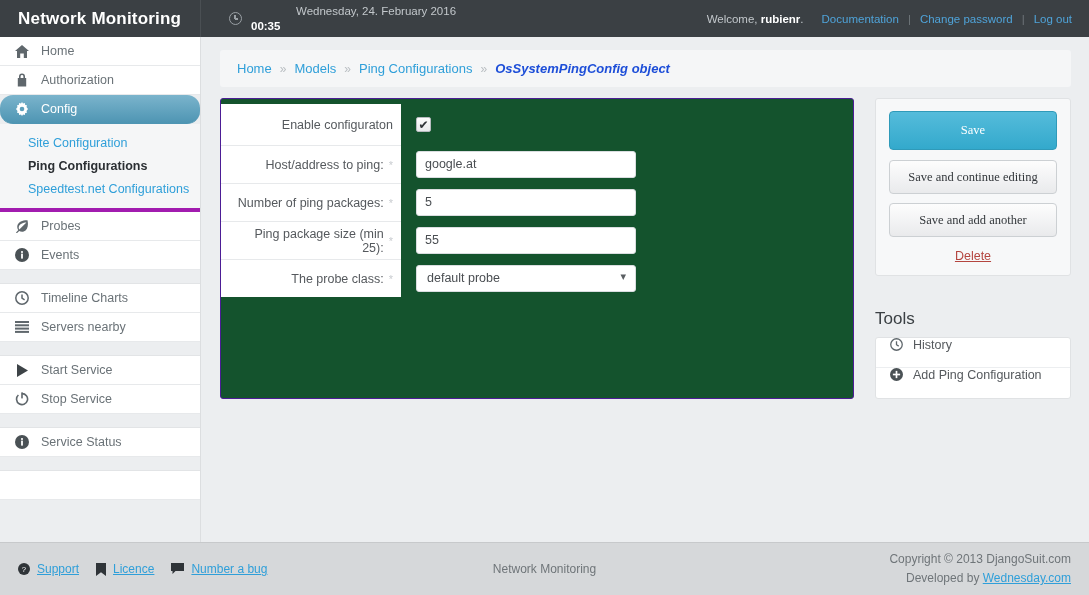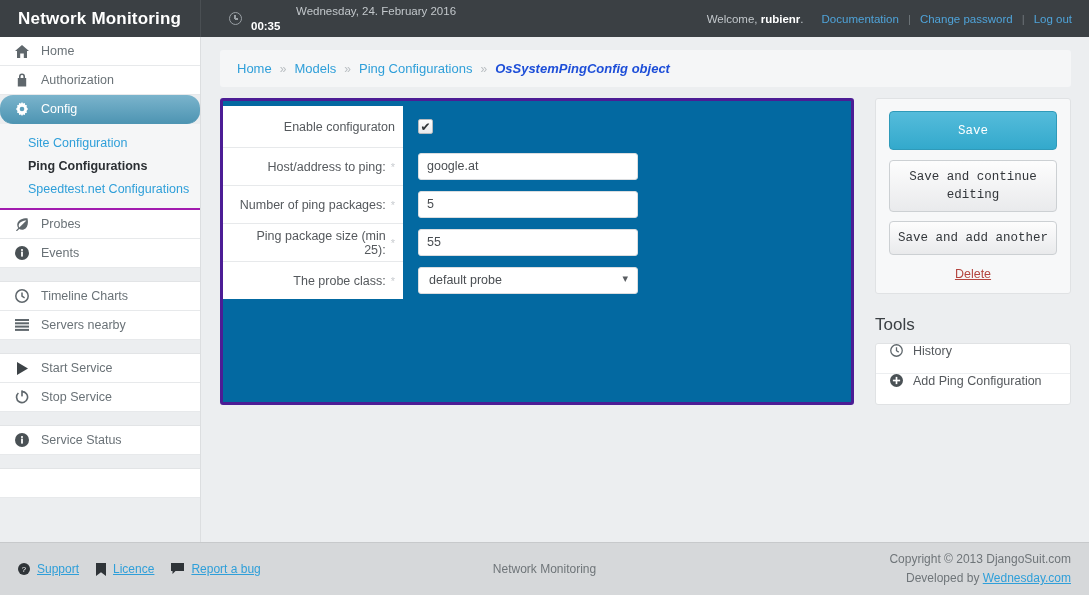--- a/index.html
+++ b/index.html
@@ -83,21 +83,21 @@
   .nav-item.active::after {
     content: ""; position: absolute; right: -14px; top: 0;
     width: 0; height: 0;
     border-top: 14.5px solid transparent;
     border-bottom: 14.5px solid transparent;
     border-left: 14px solid #5d9fbb;
   }
   .nav-gap { height: 14px; background: #eceef0; border-bottom: 1px solid #e2e4e6; }
   .subnav {
     background: #f5f6f7;
-    border-bottom: 2px solid #a21caf;
+    border-bottom: 4px solid #a21caf;
     padding: 7px 0 8px 0;
   }
   .subnav-item {
     height: 23px; display: flex; align-items: center;
     padding-left: 28px; font-size: 12.5px;
     color: #2f9fd9; cursor: pointer;
   }
   .subnav-item.current { color: #2b2f33; font-weight: bold; }
   .nav-blank { height: 29px; background: #ffffff; border-bottom: 1px solid #e7e9eb; }
 
@@ -117,22 +117,22 @@
   }
   #breadcrumb a { color: #2f9fd9; text-decoration: none; }
   .crumb-sep { color: #b9bec2; padding: 0 8px; font-size: 12px; }
   .crumb-current { color: #1d4ed8; font-weight: bold; font-style: italic; }
 
   #cols { display: flex; margin: 11px 18px 0 18px; gap: 21px; }
 
   
   #formpanel {
     width: 649px;
-    background: #0369a1;
-    border: 3px solid #4c1d95;
+    background: #14532d;
+    border: 1px solid #4c1d95;
     border-radius: 3px;
     padding: 5px 0 7px 0;
   }
   .frow {
     display: flex; align-items: flex-start;
     min-height: 38px;
   }
   .frow + .frow .flabel { border-top: 1px solid #e7e9eb; }
   .flabel {
     width: 180px; flex: none;
@@ -180,21 +180,21 @@
   
   #rightcol { width: 196px; flex: none; }
   #savebox {
     background: #f7f8f9;
     border: 1px solid #e0e2e4;
     border-radius: 3px;
     padding: 12px 13px 9px 13px;
   }
   .btn {
     display: block; width: 100%;
-    font-family: Liberation Mono, monospace;
+    font-family: Liberation Serif, serif;
     font-size: 12.5px;
     border-radius: 4px;
     cursor: pointer;
     text-align: center;
   }
   #btn-save {
     height: 39px;
     background: linear-gradient(to bottom,#55bcdb 0%,#33a9cc 100%);
     border: 1px solid #2f9ab9;
     color: #ffffff;
@@ -207,21 +207,21 @@
     margin-bottom: 9px;
     padding: 7px 4px;
     line-height: 1.45;
   }
   #btn-delete-wrap { text-align: center; padding: 2px 0 3px 0; }
   #btn-delete {
     color: #b4453f; font-size: 12.5px;
     text-decoration: underline; cursor: pointer;
   }
   #tools-title {
-    margin: 21px 0 8px 0;
+    margin: 33px 0 8px 0;
     font-size: 17px; color: #3b4044; font-weight: normal;
   }
   #toolsbox {
     background: #ffffff;
     border: 1px solid #e0e2e4;
     border-radius: 3px;
     overflow: hidden;
   }
   .tool-item {
     height: 30px; display: flex; align-items: flex-start; gap: 10px;
@@ -533,21 +533,21 @@
       </span>
       <a href="#">Licence</a>
     </span>
 
     <span class="flink">
       <span>
         <svg width="13" height="12" viewBox="0 0 13 12">
             <path fill="#2f3438" d="M0 0h13v8H4.5L1.5 11V8H0z"></path>
           </svg>
       </span>
-      <a href="#">Report a bug</a>
+      <a href="#">Number a bug</a>
     </span>
   </div>
 
   <div id="footer-right">
     <div>Copyright © 2013 DjangoSuit.com</div>
     <div>
       <span>Developed by </span><a href="#">Wednesday.com</a>
     </div>
   </div>
 </div>

